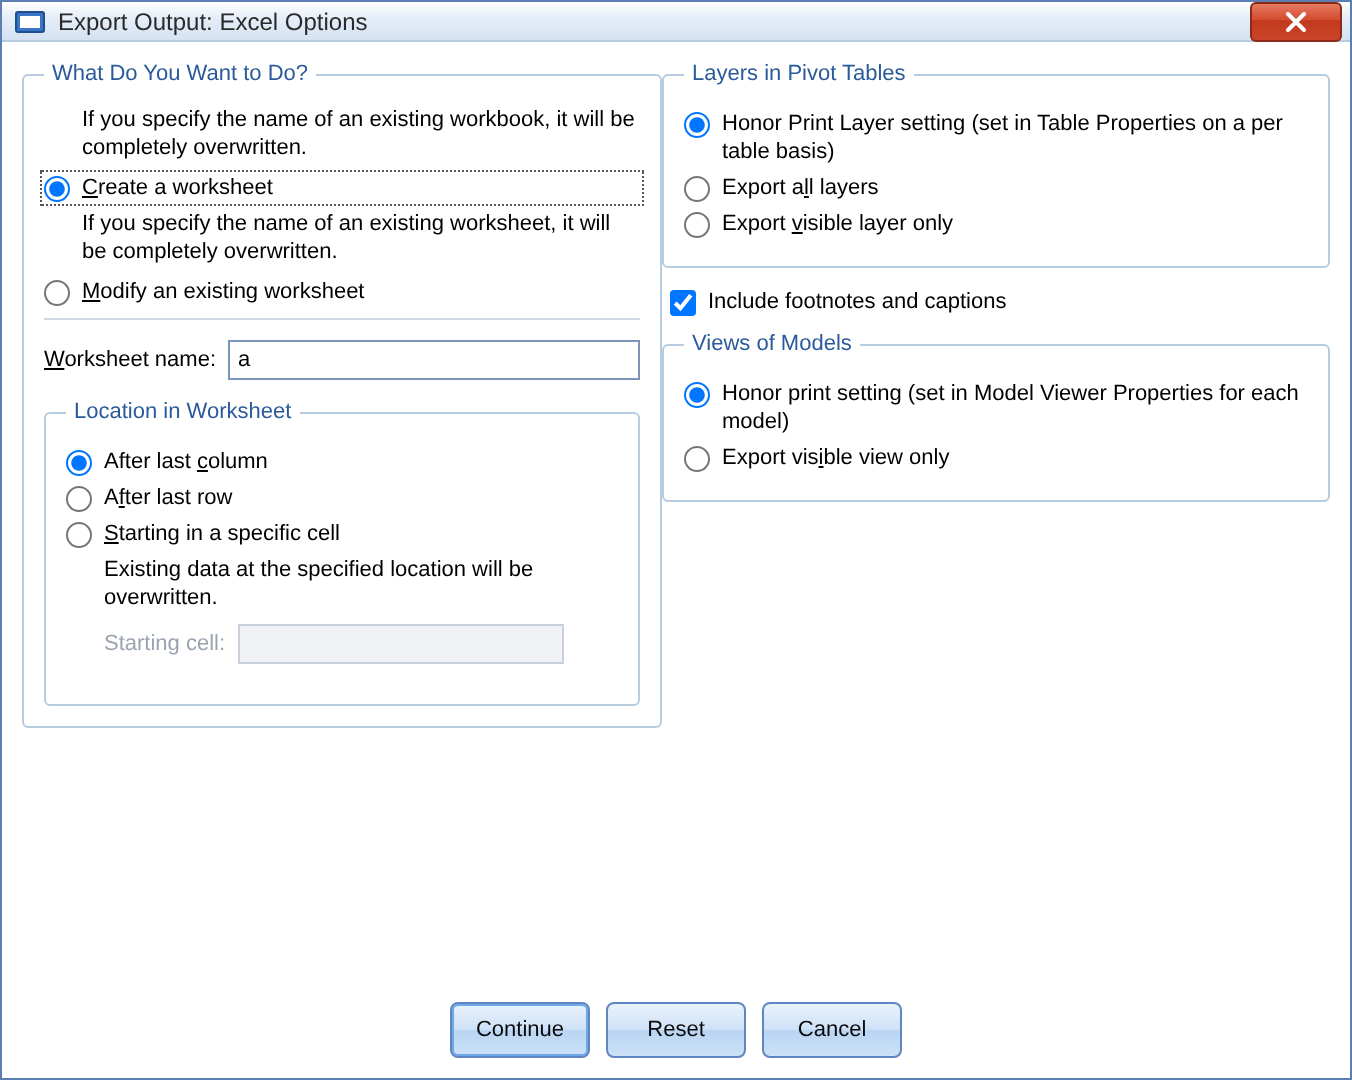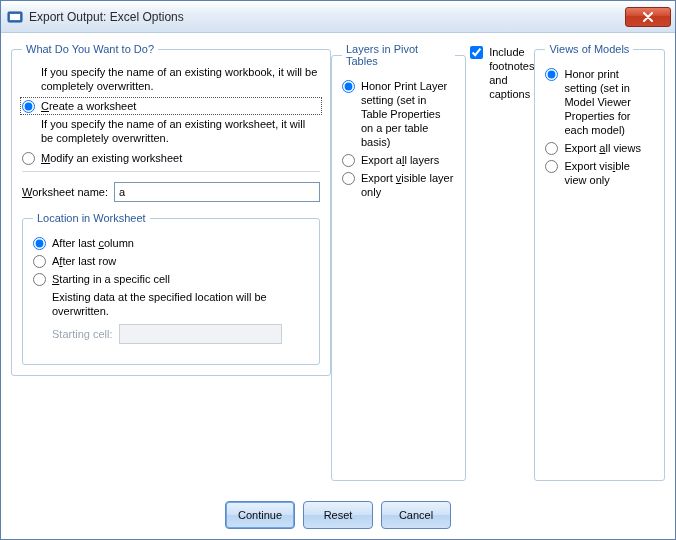--- a/index.html
+++ b/index.html
@@ -14,21 +14,21 @@
   }
   .window {
     width: 676px;
     height: 540px;
     border: 1px solid #5a7fb0;
     background: #ffffff;
     display: flex;
     flex-direction: column;
   }
   .titlebar {
-    height: 32px;
+    height: 20px;
     background: linear-gradient(to bottom, #ffffff 0%, #e6eef8 40%, #d5e2f2 100%);
     border-bottom: 1px solid #b8cce0;
     display: flex;
     align-items: center;
     padding: 0 0 0 6px;
   }
   .titlebar .app-icon {
     width: 16px; height: 16px;
     margin-right: 6px;
     display: inline-flex; align-items: center; justify-content: center;
@@ -48,21 +48,21 @@
     color: #fff;
     font-weight: bold;
     cursor: pointer;
   }
   .content {
     flex: 1;
     padding: 10px 10px 6px 10px;
     display: flex;
   }
   .col-left { width: 320px; display: flex; flex-direction: column; }
-  .col-right { flex: 1; display: flex; flex-direction: row; justify-content: flex-end; }
+  .col-right { flex: 1; display: flex; flex-direction: column; justify-content: flex-end; }
   fieldset.group {
     border: 1px solid #b8cce0;
     border-radius: 3px;
     margin: 0 0 8px 0;
     padding: 8px 10px 10px 10px;
   }
   fieldset.group > legend {
     color: #2a5a9a;
     font-size: 11px;
     padding: 0 4px;
@@ -240,24 +240,20 @@
       </div>
 
       <fieldset class="group">
         <legend>Views of Models</legend>
 
         <div class="radio-row">
           <input type="radio" name="views" id="v-honor" checked="" style="">
           <label for="v-honor">Honor print setting (set in Model Viewer Properties for each model)</label>
         </div>
         <div class="radio-row">
-          <input type="radio" name="views" id="v-all" style="">
-          <label for="v-all"><span>Export </span><span class="u">a</span><span>ll views</span></label>
-        </div>
-        <div class="radio-row">
           <input type="radio" name="views" id="v-vis" style="">
           <label for="v-vis"><span>Export vis</span><span class="u">i</span><span>ble view only</span></label>
         </div>
       </fieldset>
 
       <div class="spacer"></div>
     </div>
   </div>
 
   <div class="buttons">

